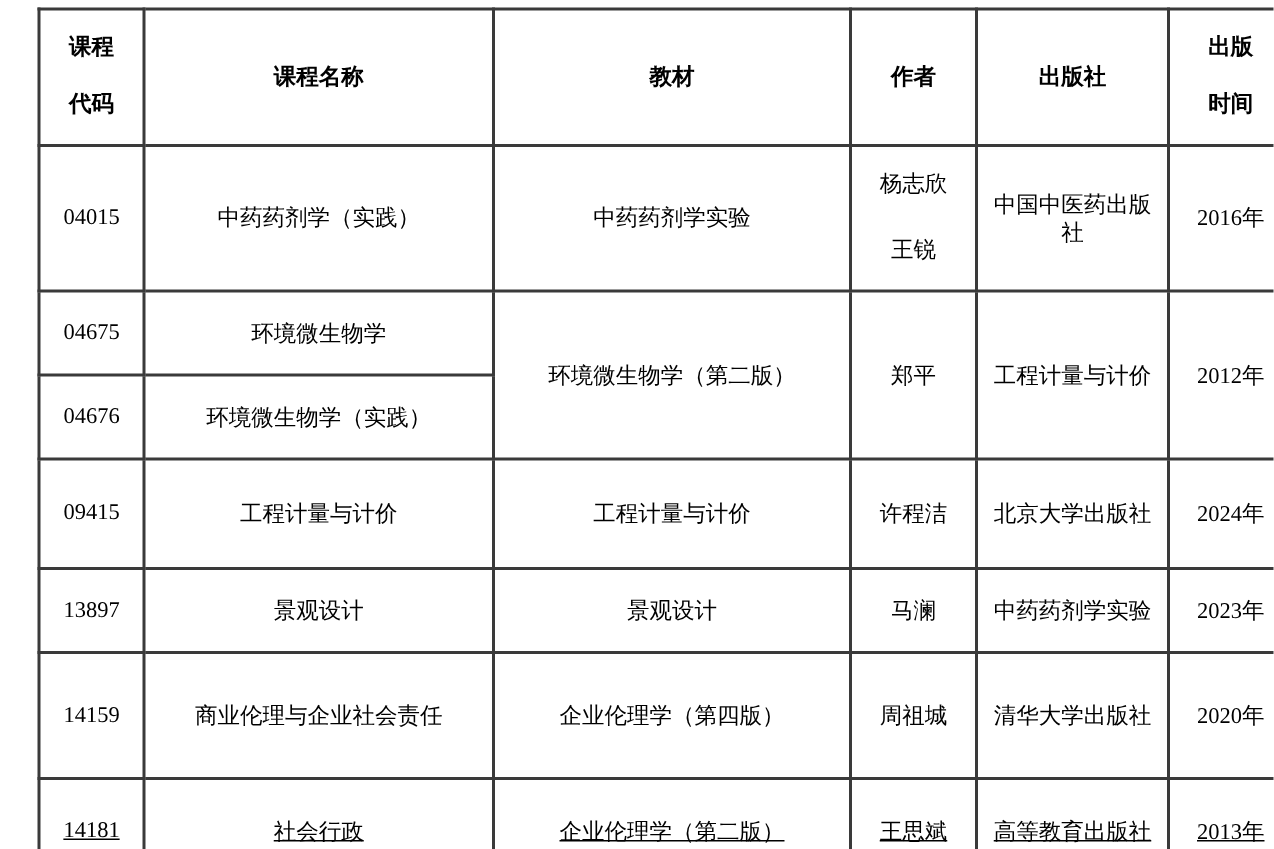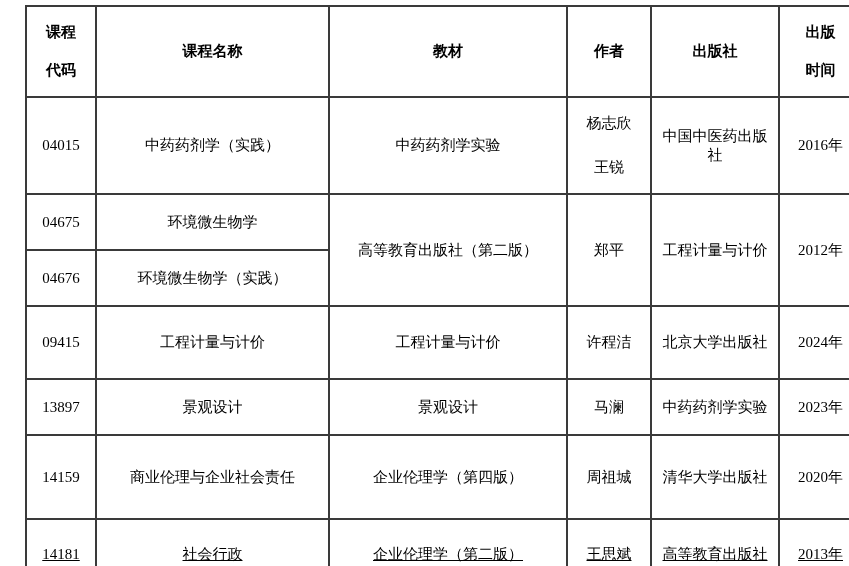--- a/index.html
+++ b/index.html
@@ -85,21 +85,21 @@
       <td>中药药剂学实验</td>
       <td class="ml3">杨志欣
 王锐</td>
       <td>中国中医药出版社</td>
       <td>2016年</td>
     </tr>
 
     <tr class="h-std">
       <td>04675</td>
       <td>环境微生物学</td>
-      <td rowspan="2">高等教育出版社（第二版）</td>
+      <td rowspan="2">环境微生物学（第二版）</td>
       <td rowspan="2">郑平</td>
       <td rowspan="2">工程计量与计价</td>
       <td rowspan="2">2012年</td>
     </tr>
 
     <tr class="h-std">
       <td>04676</td>
       <td>环境微生物学（实践）</td>
     </tr>
 

